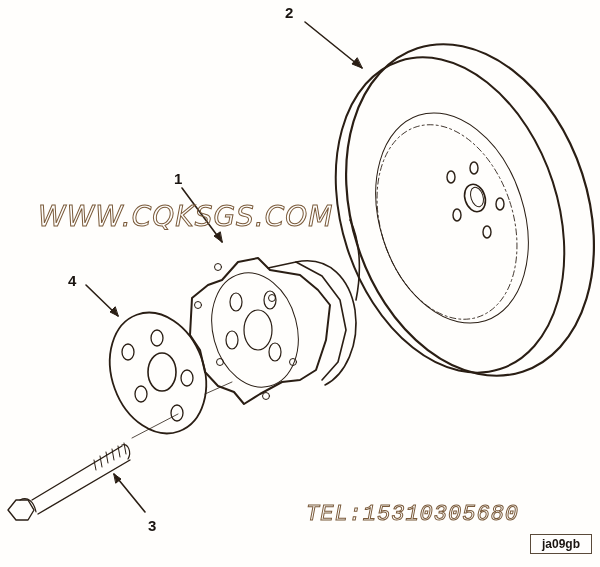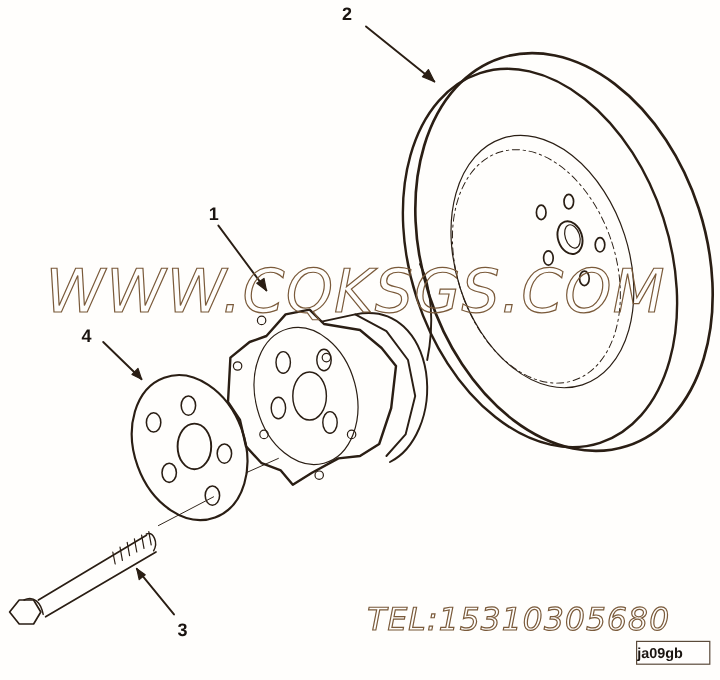--- a/index.html
+++ b/index.html
@@ -1,24 +1,24 @@
 <!DOCTYPE html>
 <html><head>
 <meta charset="utf-8">
 <style>
   html, body { margin: 0; padding: 0; background: #ffffff; }
   body { width: 600px; height: 567px; overflow: hidden; position: relative; font-family: "Liberation Sans", sans-serif; }
   .canvas { position: absolute; left: 0; top: 0; width: 600px; height: 567px; background: #fffefc; }
   svg.drawing { position: absolute; left: 0; top: 0; }
   .callout { position: absolute; font-family: "Liberation Sans", sans-serif; font-weight: bold; font-size: 15px; color: #1a1410; }
   .watermark { position: absolute; font-family: "DejaVu Sans", sans-serif; font-style: italic; color: transparent; -webkit-text-stroke: 1px #7a5a3a; white-space: nowrap; letter-spacing: 1px; }
-  .wm-url { left: 38px; top: 214px; font-size: 50px; text-align: center; }
-  .wm-tel { left: 306px; top: 502px; font-size: 26px; }
+  .wm-url { left: 38px; top: 200px; font-size: 28px; text-align: center; }
+  .wm-tel { left: 306px; top: 502px; font-size: 22px; font-family: Liberation Mono, monospace; }
   .wm-fax { left: 320px; top: 528px; font-size: 26px; }
-  .figcode { position: absolute; left: 530px; top: 534px; width: 60px; height: 18px; border: 1px solid #5a4a3a; font-family: "Liberation Sans", sans-serif; font-size: 12px; font-weight: bold; color: #1a1410; text-align: left; line-height: 18px; background: rgba(255,255,255,0.3); }
+  .figcode { position: absolute; left: 530px; top: 534px; width: 60px; height: 18px; border: 1px solid #5a4a3a; font-family: "Liberation Sans", sans-serif; font-size: 12px; font-weight: bold; color: #1a1410; text-align: center; line-height: 18px; background: rgba(255,255,255,0.3); }
 </style>
 </head>
 <body>
 
 <div class="canvas">
   <svg class="drawing" width="600" height="567" viewBox="0 0 600 567">
     <g fill="none" stroke="#2a1e14" stroke-linecap="round" stroke-linejoin="round">
 
       <g>
         <ellipse cx="470" cy="210" rx="118" ry="170" transform="rotate(-18 470 210)" stroke-width="2.2"></ellipse>

